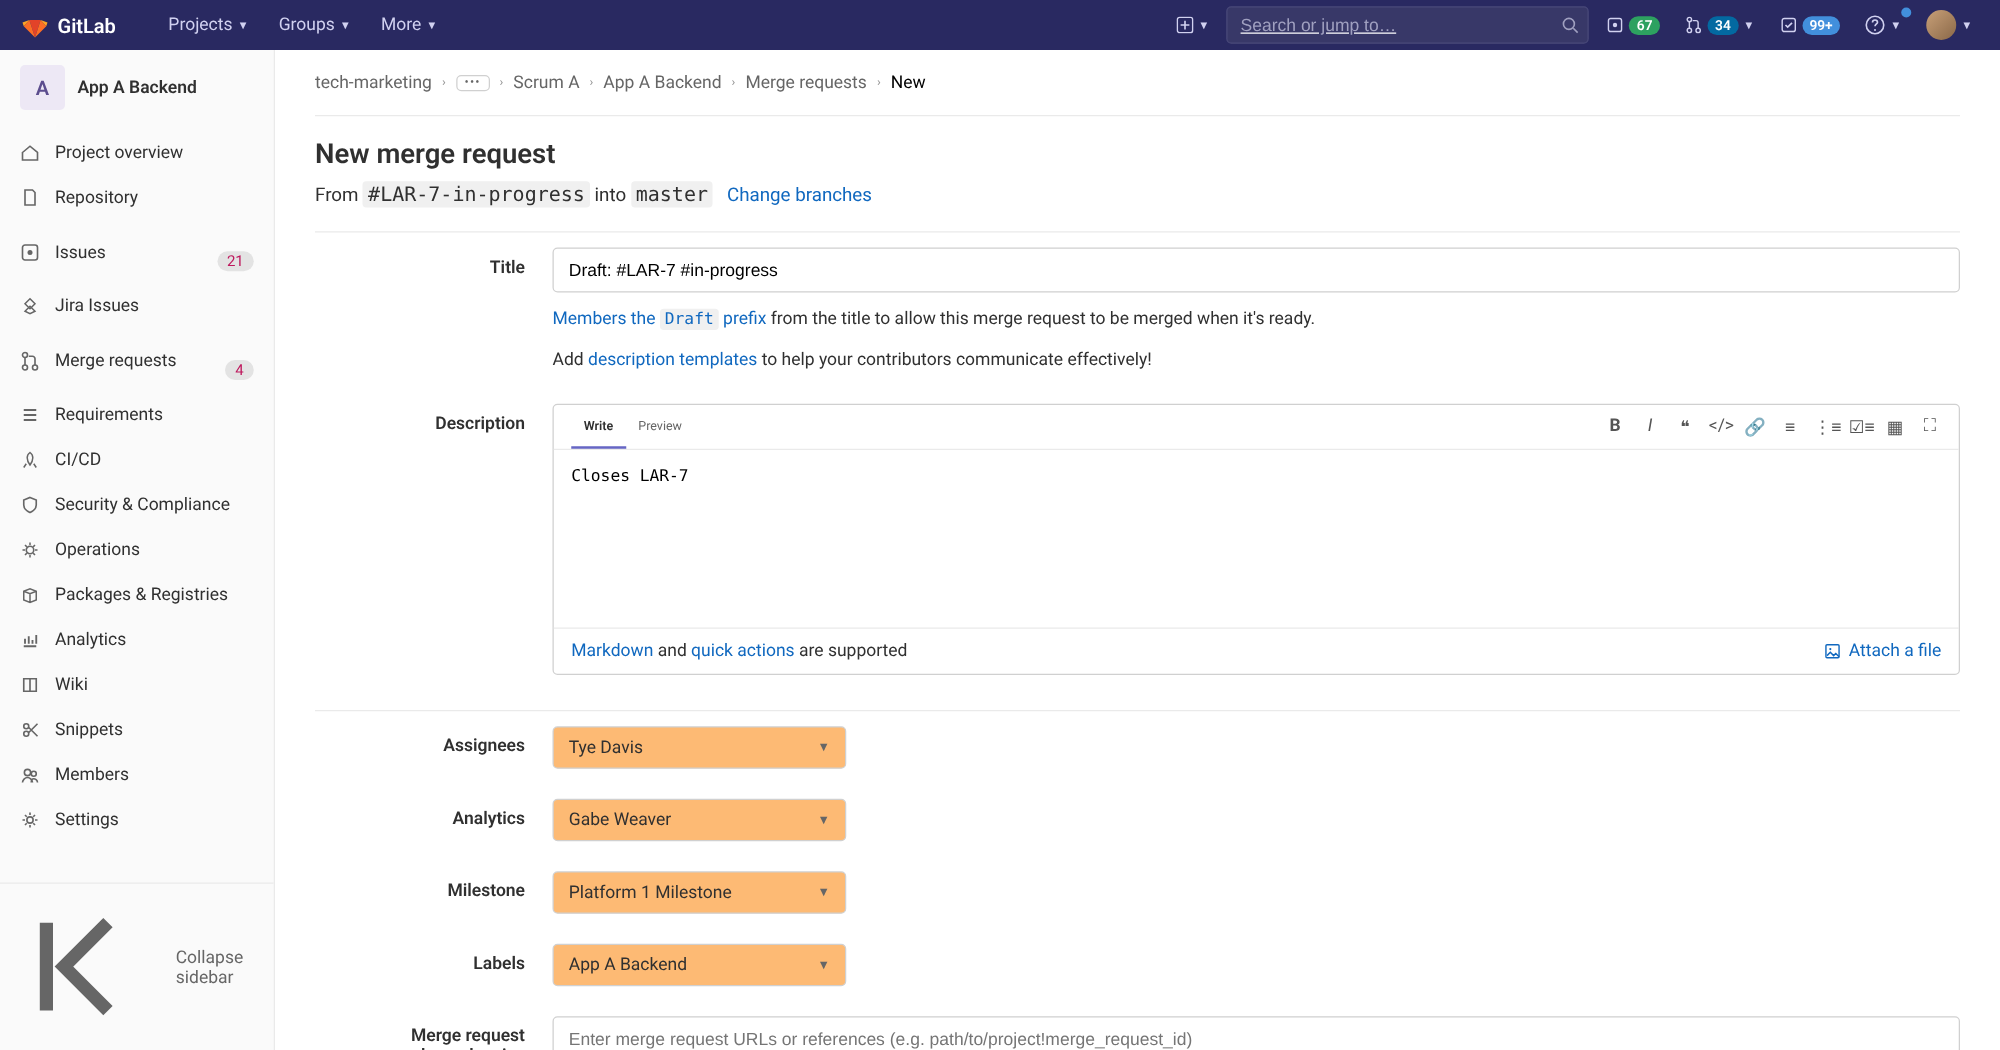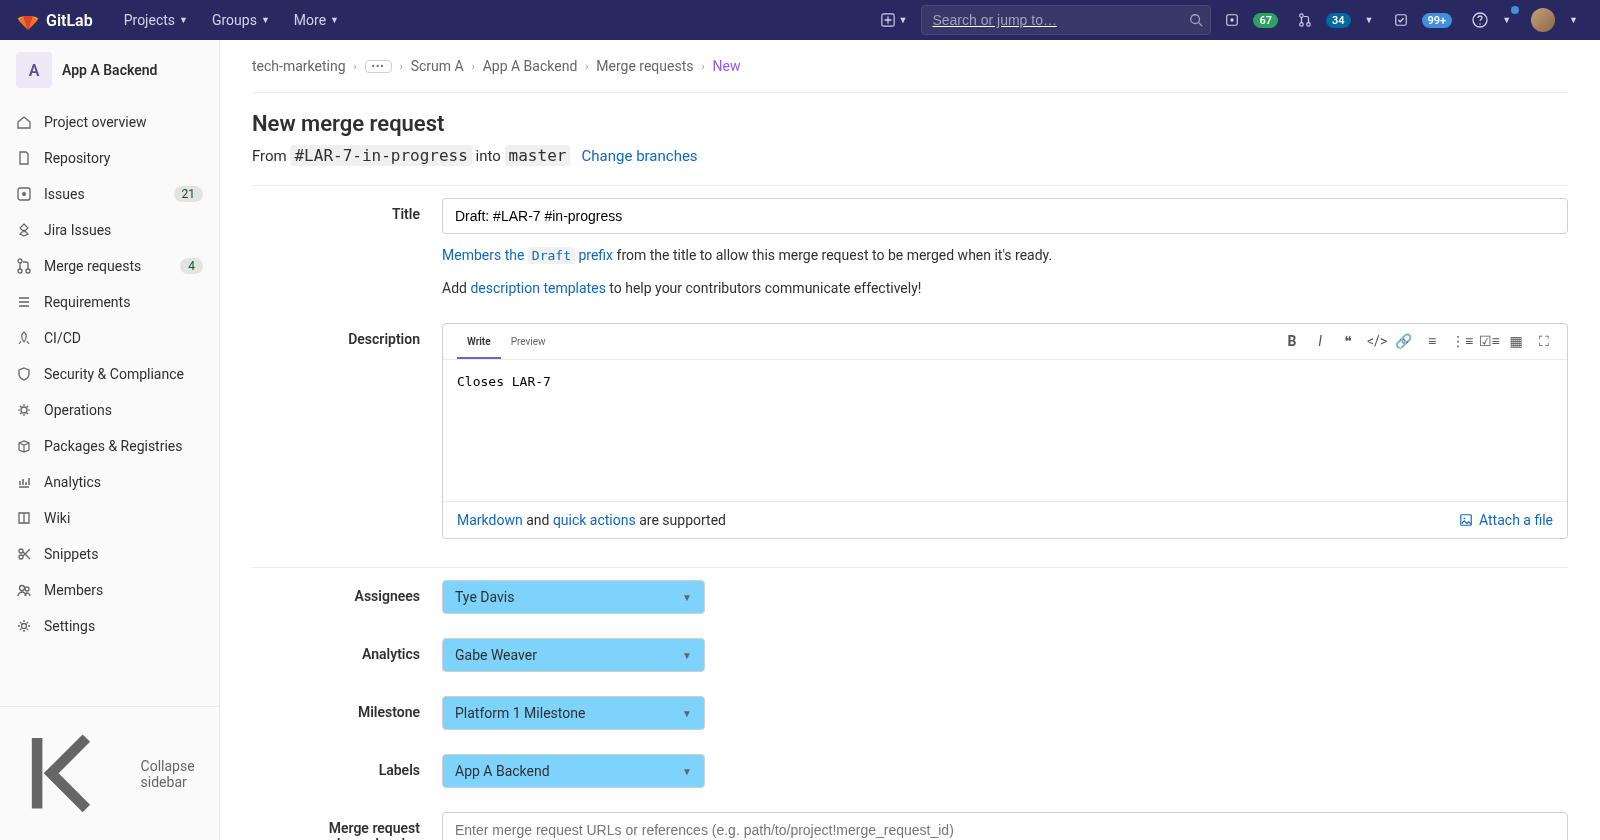--- a/index.html
+++ b/index.html
@@ -1,61 +1,61 @@
 <!DOCTYPE html>
 <html><head>
 <meta charset="utf-8">
 <style>
 * { box-sizing: border-box; margin: 0; padding: 0; }
 body { font-family: -apple-system, BlinkMacSystemFont, "Segoe UI", Roboto, sans-serif; font-size: 14px; color: #303030; background: #fff; }
 a { color: #1068bf; text-decoration: none; }
 
 
 .navbar { background: #292961; height: 40px; display: flex; align-items: center; padding: 0 16px; color: #fff; }
-.navbar-left { display: flex; align-items: center; gap: 13px; }
+.navbar-left { display: flex; align-items: center; gap: 24px; }
 .logo { display: flex; align-items: center; gap: 6px; font-weight: 600; font-size: 16px; }
 .logo svg { width: 24px; height: 24px; }
 .nav-menu { display: flex; gap: 4px; margin-left: 8px; }
 .nav-item { display: flex; align-items: center; gap: 4px; padding: 6px 10px; color: #d1d1f0; font-size: 14px; cursor: pointer; border-radius: 4px; }
 .navbar-right { margin-left: auto; display: flex; align-items: center; gap: 8px; }
 .plus-btn { display: flex; align-items: center; gap: 4px; padding: 4px 6px; cursor: pointer; color: #d1d1f0; }
 .search-box { position: relative; }
 .search-input { width: 290px; padding: 6px 30px 6px 10px; background: #383868; border: 1px solid #4a4a7a; border-radius: 4px; color: #fff; font-size: 14px; text-decoration: underline; }
 .search-input::placeholder { color: #a0a0c0; }
 .search-icon-wrap { position: absolute; right: 8px; top: 50%; transform: translateY(-50%); color: #a0a0c0; }
-.nav-counter { display: flex; align-items: center; gap: 14px; padding: 4px 6px; cursor: pointer; color: #d1d1f0; text-align: right; }
+.nav-counter { display: flex; align-items: center; gap: 4px; padding: 4px 6px; cursor: pointer; color: #d1d1f0; text-align: right; }
 .badge { font-size: 11px; padding: 1px 6px; border-radius: 9px; font-weight: 600; }
 .badge.green { background: #2da160; color: #fff; }
 .badge.orange { background: #0369a1; color: #fff; }
 .badge.blue { background: #428fdc; color: #fff; }
 .question-icon { position: relative; }
 .question-icon::after { content: ''; position: absolute; top: -2px; right: -2px; width: 8px; height: 8px; background: #428fdc; border-radius: 50%; }
 .avatar { width: 24px; height: 24px; border-radius: 50%; background: linear-gradient(135deg, #c8a078, #8a6848); }
 
 
 .layout { display: flex; height: calc(100vh - 40px); }
 
 
 .sidebar { width: 220px; background: #fafafa; border-right: 1px solid #eaeaea; display: flex; flex-direction: column; overflow-y: auto; }
 .project-header { display: flex; align-items: center; gap: 10px; padding: 12px 16px; }
 .project-avatar { width: 36px; height: 36px; background: #ede8f5; color: #5c4d8e; border-radius: 4px; display: flex; align-items: center; justify-content: center; font-weight: 600; font-size: 16px; }
 .project-name { font-weight: 600; font-size: 14px; }
 .sidebar-nav { list-style: none; padding: 4px 0; }
 .sidebar-item { display: flex; align-items: center; gap: 12px; padding: 10px 16px; color: #303030; cursor: pointer; font-size: 14px; }
 .sidebar-item .icon { width: 16px; height: 16px; color: #666; flex-shrink: 0; }
 .sidebar-item .label { flex: 1; }
-.sidebar-item .count { background: #e3e3e3; color: #14532d; font-size: 12px; padding: 1px 8px; border-radius: 10px; }
+.sidebar-item .count { background: #e3e3e3; color: #be185d; font-size: 12px; padding: 1px 8px; border-radius: 10px; margin-top: 15px; }
 .sidebar-footer { margin-top: auto; border-top: 1px solid #eaeaea; }
 .collapse-btn { display: flex; align-items: center; gap: 12px; padding: 10px 16px; color: #666; cursor: pointer; font-size: 14px; }
 
 
 .main { flex: 1; overflow-y: auto; padding: 0 32px 32px; }
 .breadcrumbs { display: flex; align-items: center; gap: 8px; padding: 18px 0; font-size: 14px; color: #666; }
 .breadcrumbs .crumb { color: #666; }
-.breadcrumbs .crumb.current { color: #8b5cf6; }
+.breadcrumbs .crumb.current { color: #000000; }
 .breadcrumbs .sep { color: #999; font-size: 10px; }
 .breadcrumbs .more-dots { border: 1px solid #d0d0d0; border-radius: 4px; padding: 0 6px; font-size: 10px; letter-spacing: 1px; color: #666; cursor: pointer; }
 .section-divider { border: 0; border-top: 1px solid #eaeaea; margin: 0; }
 
 .page-title { font-size: 22px; font-weight: 600; margin: 18px 0 10px; }
 .branch-line { margin-bottom: 20px; font-size: 15px; }
 .branch-line code { font-family: "SFMono-Regular", Consolas, monospace; background: #f0f0f0; padding: 1px 4px; border-radius: 3px; font-size: 16px; }
 
 
 .form-row { display: flex; padding: 12px 0; }
@@ -71,21 +71,21 @@
 .editor-tab { padding: 12px 10px 10px; font-size: 10px; color: #666; cursor: pointer; border-bottom: 2px solid transparent; }
 .editor-tab.active { color: #303030; font-weight: 600; border-bottom-color: #6666c4; }
 .editor-toolbar { margin-left: auto; display: flex; gap: 10px; color: #555; }
 .editor-toolbar .tbtn { cursor: pointer; width: 18px; text-align: center; font-size: 14px; }
 .editor-body { padding: 14px; }
 .editor-textarea { width: 100%; min-height: 110px; border: none; outline: none; resize: none; font-family: "SFMono-Regular", Consolas, monospace; font-size: 13px; }
 .editor-footer { display: flex; align-items: center; justify-content: space-between; padding: 10px 14px; border-top: 1px solid #eaeaea; font-size: 14px; }
 .attach-link { display: flex; align-items: center; gap: 6px; color: #1068bf; cursor: pointer; }
 
 
-.dropdown { width: 263px; padding: 8px 12px; border: 1px solid #d0d0d0; border-radius: 4px; font-size: 14px; background: #7dd3fc; display: flex; align-items: center; justify-content: space-between; cursor: pointer; }
+.dropdown { width: 235px; padding: 8px 12px; border: 1px solid #d0d0d0; border-radius: 4px; font-size: 14px; background: #fdba74; display: flex; align-items: center; justify-content: space-between; cursor: pointer; }
 .dropdown .dd-text { color: #303030; }
 .dropdown .dd-caret { color: #666; font-size: 10px; }
 
 .chevron-down { font-size: 9px; }
 svg { display: block; }
 </style>
 </head>
 <body>
 
 <div class="navbar">

